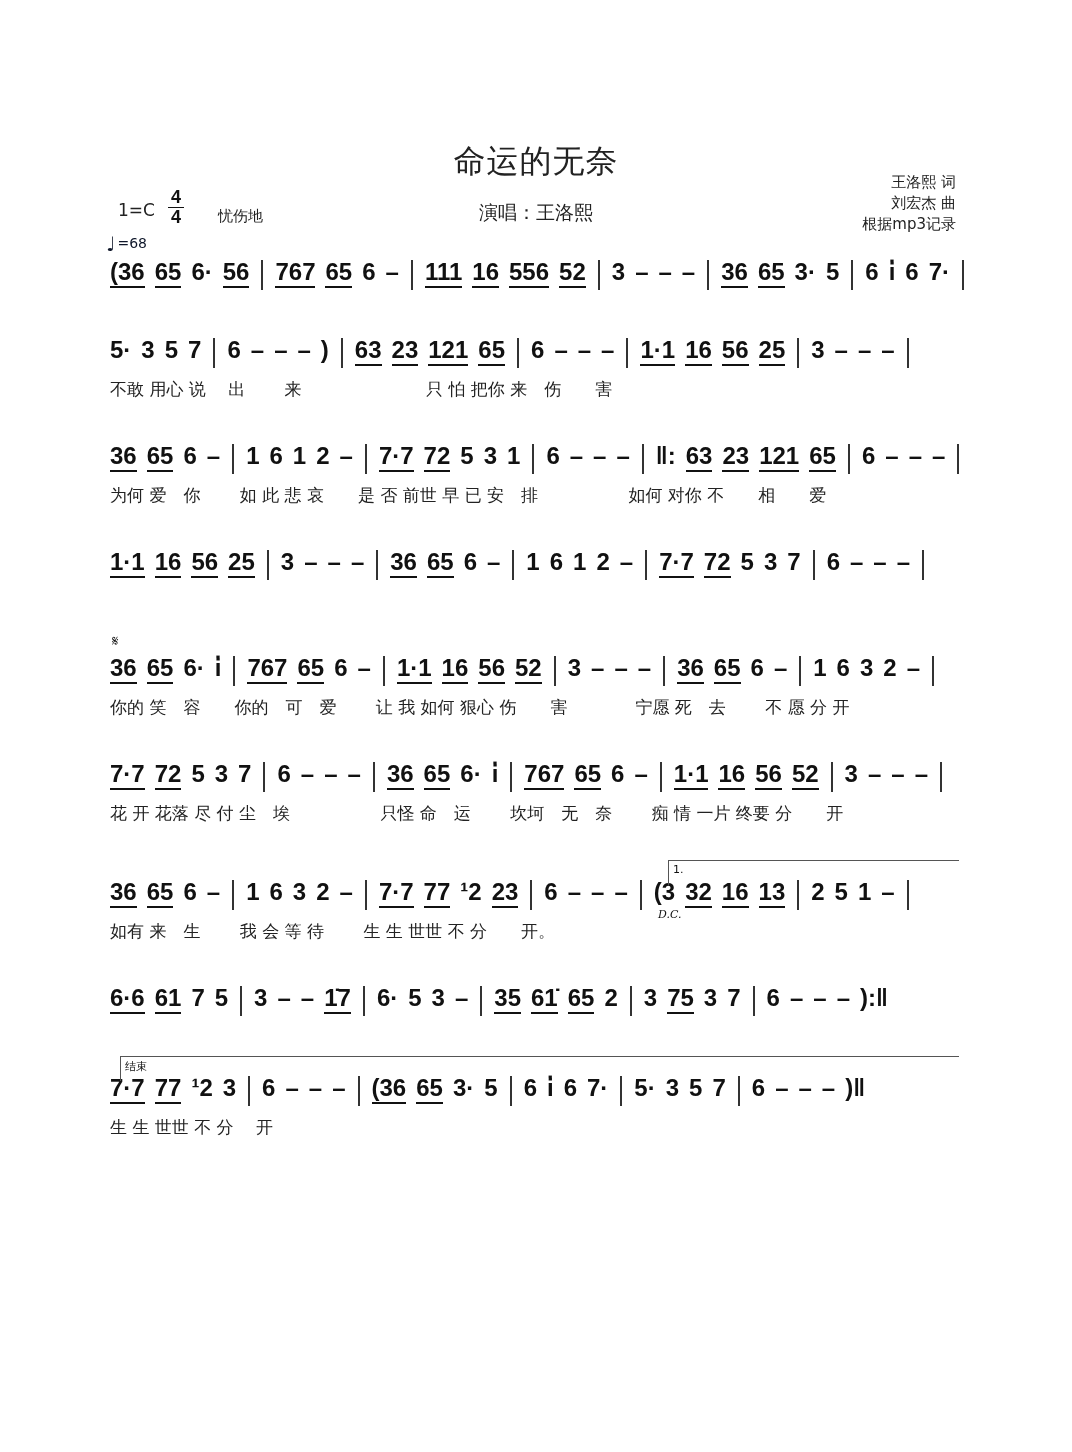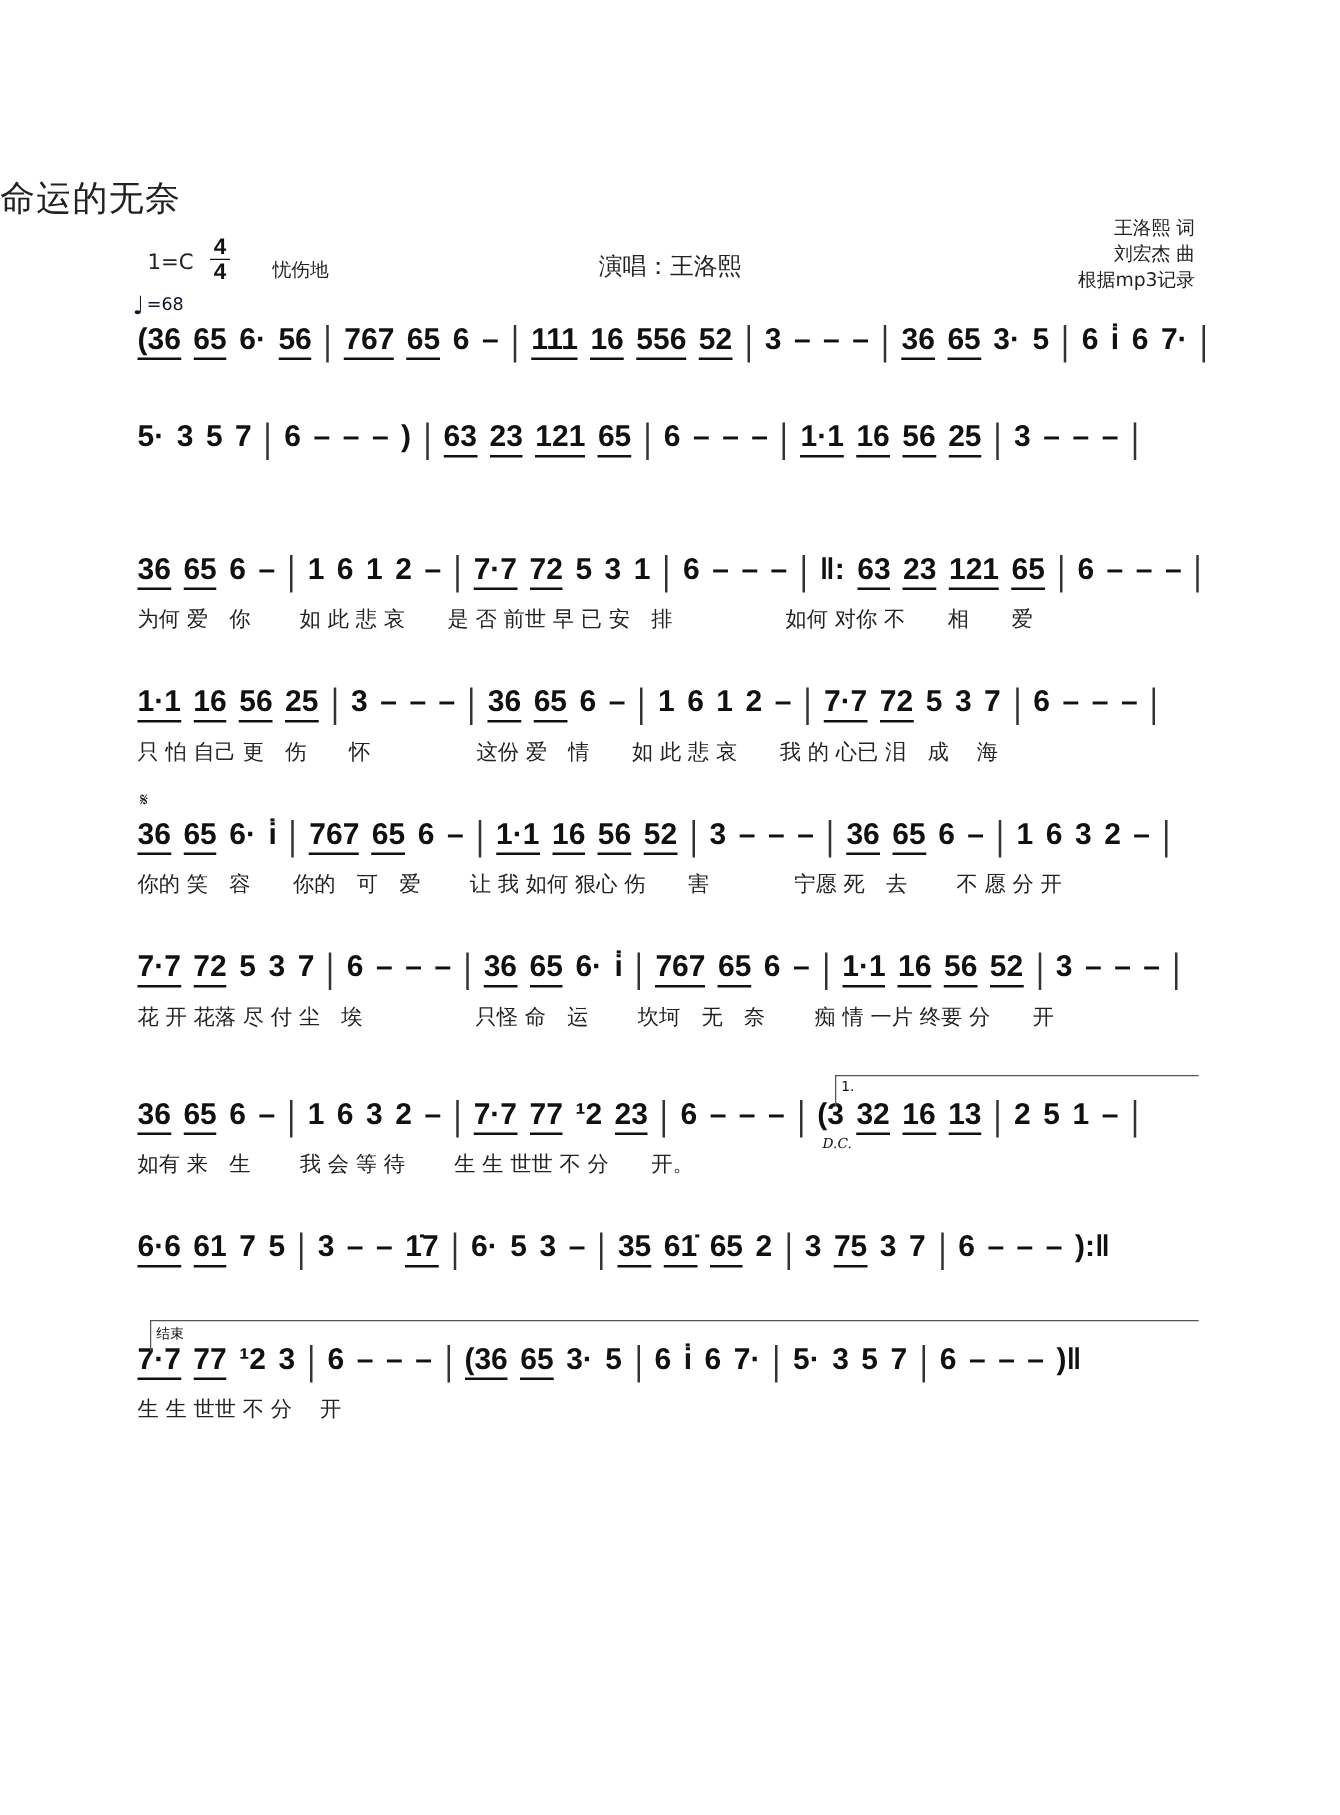--- a/index.html
+++ b/index.html
@@ -1,19 +1,19 @@
 <!DOCTYPE html>
 <html><head>
 <meta charset="utf-8">
 <style>
   html, body { margin: 0; padding: 0; background: #ffffff; }
   body { width: 1072px; height: 1452px; position: relative; overflow: hidden;
          font-family: "Liberation Sans", "DejaVu Sans", sans-serif; color: #111; }
-  .title { position: absolute; left: 0; width: 1072px; top: 140px; text-align: left;
-           font-size: 28px; font-family: "DejaVu Sans", sans-serif; color: #222; letter-spacing: 1px; }
+  .title { position: absolute; left: 0; width: 1072px; top: 140px; text-align: center;
+           font-size: 32px; font-family: "DejaVu Sans", sans-serif; color: #222; letter-spacing: 1px; }
   .singer { position: absolute; left: 0; width: 1072px; top: 200px; text-align: center;
             font-size: 19px; font-family: "DejaVu Sans", sans-serif; color: #222; }
   .credits { position: absolute; right: 116px; top: 172px; text-align: right;
              font-size: 15px; line-height: 21px; font-family: "DejaVu Sans", sans-serif; color: #222; }
   .key { position: absolute; left: 118px; top: 200px; font-size: 17px; color: #222;
          font-family: "DejaVu Sans", sans-serif; }
   .timesig { position: absolute; left: 166px; top: 188px; width: 20px; text-align: center;
              font-weight: bold; font-size: 18px; line-height: 19px; }
   .mood { position: absolute; left: 218px; top: 207px; font-size: 15px; color: #222;
           font-family: Liberation Sans, sans-serif; }
@@ -141,20 +141,21 @@
         </span>
         <span class="bar"></span>
         <span style="display: inline-flex; align-items: flex-start;">
           <span class="tok">3</span>
           <span class="tok">–</span>
           <span class="tok">–</span>
           <span class="tok">–</span>
         </span>
         <span class="bar"></span>
       </div>
+      <div class="lyrics">不敢 用心 说　 出　　 来　　　　　　　 只 怕 把你 来　伤　　害</div>
     </div>
     <div class="row" style="top: 436px;">
       <div class="seq">
         <span style="display: inline-flex; align-items: flex-start;">
           <span class="tok">36<span class="ul1"></span></span>
           <span class="tok">65<span class="ul1"></span></span>
           <span class="tok">6</span>
           <span class="tok">–</span>
         </span>
         <span class="bar"></span>
@@ -239,21 +240,20 @@
         </span>
         <span class="bar"></span>
         <span style="display: inline-flex; align-items: flex-start;">
           <span class="tok">6</span>
           <span class="tok">–</span>
           <span class="tok">–</span>
           <span class="tok">–</span>
         </span>
         <span class="bar"></span>
       </div>
-      <div class="lyrics">只 怕 自己 更　伤　　怀　　　　　这份 爱　情　　如 此 悲 哀　　我 的 心已 泪　成　 海</div>
     </div>
     <div class="row" style="top: 648px;">
       <div class="seq">
         <span style="display: inline-flex; align-items: flex-start;">
           <span class="tok">36<span class="ul1"></span></span>
           <span class="tok">65<span class="ul1"></span></span>
           <span class="tok">6·</span>
           <span class="tok">i̇</span>
         </span>
         <span class="bar"></span>

